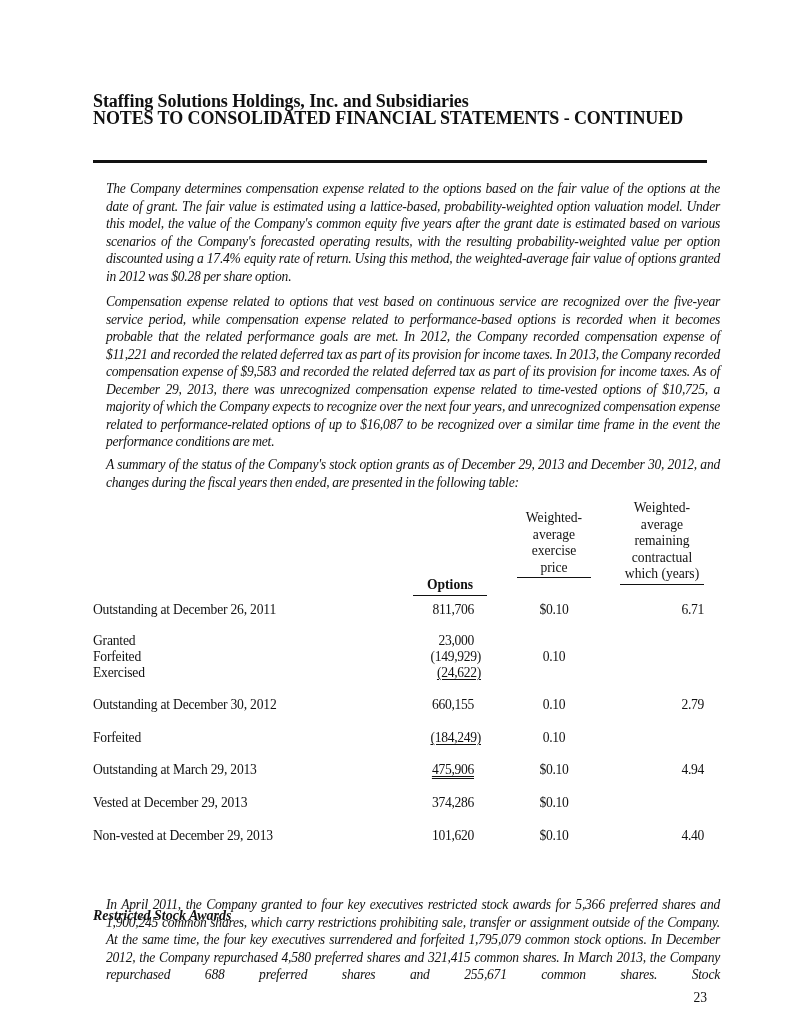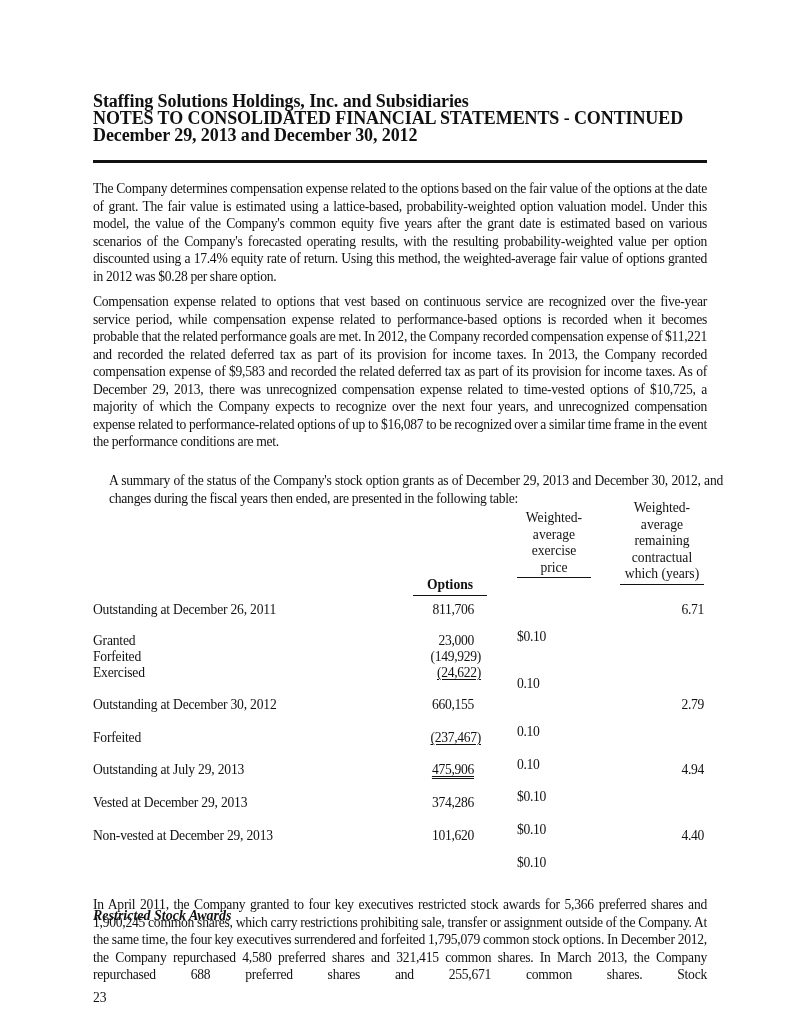--- a/index.html
+++ b/index.html
@@ -6,64 +6,63 @@
   body {
     width: 799px; height: 1034px; position: relative; overflow: hidden;
     font-family: "Liberation Serif", "DejaVu Serif", serif;
     color: #111111;
   }
   .page { position: absolute; left: 93px; top: 0; width: 614px; }
   .header { position: absolute; top: 93px; left: 0; width: 614px; }
   .header .line { font-size: 18px; line-height: 17px; font-weight: bold; letter-spacing: -0.1px; }
   .rule { position: absolute; top: 160px; left: 0; width: 614px; height: 3px; background: #111; }
   .para {
-    position: absolute; left: 0; width: 614px;
+    position: absolute; left: 13px; width: 614px;
     font-size: 13.6px; line-height: 17.5px; text-align: justify;
-    letter-spacing: -0.25px; word-spacing: -0.3px;
+    letter-spacing: -0.25px; word-spacing: -0.3px; font-style: italic;
   }
   #p1 { top: 180px; }
   #p2 { top: 293px; }
   #p3 { top: 456px; }
 
   .table { position: absolute; left: 0; top: 500px; width: 614px; font-size: 13.6px; line-height: 16.5px; }
   .th { position: absolute; text-align: center; border-bottom: 1px solid #111; }
   .th span { display: block; }
   #th-options { left: 320px; width: 74px; top: 77px; font-weight: bold; }
   #th-price   { left: 424px; width: 74px; top: 10px; }
   #th-life    { left: 527px; width: 84px; top: 0px; }
   #th-price, #th-options, #th-life { padding-bottom: 1px; }
 
   .row { position: absolute; left: 0; width: 614px; height: 17px; }
   .row .label { position: absolute; left: 0; white-space: nowrap; letter-spacing: -0.2px; }
   .row .opt { position: absolute; right: 226px; text-align: right; white-space: nowrap; letter-spacing: -0.3px; margin-left: 39px; }
   .row .opt.paren-none { right: 233px; }
-  .row .price { position: absolute; left: 424px; width: 74px; text-align: left; white-space: nowrap; letter-spacing: -0.3px; margin-top: 27px; }
+  .row .price { position: absolute; left: 424px; width: 74px; text-align: center; white-space: nowrap; letter-spacing: -0.3px; }
   .row .life { position: absolute; left: 527px; width: 84px; text-align: right; white-space: nowrap; letter-spacing: -0.3px; }
   .u { text-decoration: underline; text-underline-offset: 2px; }
   .uu { text-decoration: underline double; text-underline-offset: 2px; }
 
   .subhead { position: absolute; left: 0; top: 908px; font-size: 14px; font-style: italic; font-weight: bold; }
   #p4 { top: 896px; }
-  .pagenum { position: absolute; left: 0; width: 614px; top: 990px; text-align: left; font-size: 13.6px; }
+  .pagenum { position: absolute; left: 0; width: 614px; top: 990px; text-align: right; font-size: 13.6px; }
 </style>
 </head>
 <body>
 
 <div class="page">
 
   <div class="header">
     <div class="line">Staffing Solutions Holdings, Inc. and Subsidiaries</div>
     <div class="line">NOTES TO CONSOLIDATED FINANCIAL STATEMENTS - CONTINUED</div>
-    <div class="line">December 29, 2013 and December 30, 2012</div>
   </div>
   <div class="rule"></div>
 
   <p class="para" id="p1" style="margin:0">The Company determines compensation expense related to the options based on the fair value of the options at the date of grant.  The fair value is estimated using a lattice-based, probability-weighted option valuation model.  Under this model, the value of the Company's common equity five years after the grant date is estimated based on various scenarios of the Company's forecasted operating results, with the resulting probability-weighted value per option discounted using a 17.4% equity rate of return.  Using this method, the weighted-average fair value of options granted in 2012 was $0.28 per share option.</p>
   <p class="para" id="p2" style="margin:0">Compensation expense related to options that vest based on continuous service are recognized over the five-year service period, while compensation expense related to performance-based options is recorded when it becomes probable that the related performance goals are met.  In 2012, the Company recorded compensation expense of $11,221 and recorded the related deferred tax as part of its provision for income taxes.  In 2013, the Company recorded compensation expense of $9,583 and recorded the related deferred tax as part of its provision for income taxes.  As of December 29, 2013, there was unrecognized compensation expense related to time-vested options of $10,725, a majority of which the Company expects to recognize over the next four years, and unrecognized compensation expense related to performance-related options of up to $16,087 to be recognized over a similar time frame in the event the performance conditions are met.</p>
-  <p class="para" id="p3" style="margin:16px">A summary of the status of the Company's stock option grants as of December 29, 2013 and December 30, 2012, and changes during the fiscal years then ended, are presented in the following table:</p>
+  <p class="para" id="p3" style="margin:0">A summary of the status of the Company's stock option grants as of December 29, 2013 and December 30, 2012, and changes during the fiscal years then ended, are presented in the following table:</p>
 
   <div class="table">
     <div class="th" id="th-life">
       <span>Weighted-</span>
       <span>average</span>
       <span>remaining</span>
       <span>contractual</span>
       <span>which (years)</span>
     </div>
     <div class="th" id="th-price">
@@ -104,27 +103,27 @@
 
     <div class="row" style="top:197px">
       <span class="label">Outstanding at December 30, 2012</span>
       <span class="opt paren-none">660,155</span>
       <span class="price">0.10</span>
       <span class="life">2.79</span>
     </div>
 
     <div class="row" style="top:230px">
       <span class="label">Forfeited</span>
-      <span class="opt u">(237,467)</span>
+      <span class="opt u">(184,249)</span>
       <span class="price">0.10</span>
       <span class="life"></span>
     </div>
 
     <div class="row" style="top:262px">
-      <span class="label">Outstanding at July 29, 2013</span>
+      <span class="label">Outstanding at March 29, 2013</span>
       <span class="opt paren-none uu">475,906</span>
       <span class="price">$0.10</span>
       <span class="life">4.94</span>
     </div>
 
     <div class="row" style="top:295px">
       <span class="label">Vested at December 29, 2013</span>
       <span class="opt paren-none">374,286</span>
       <span class="price">$0.10</span>
       <span class="life"></span>

